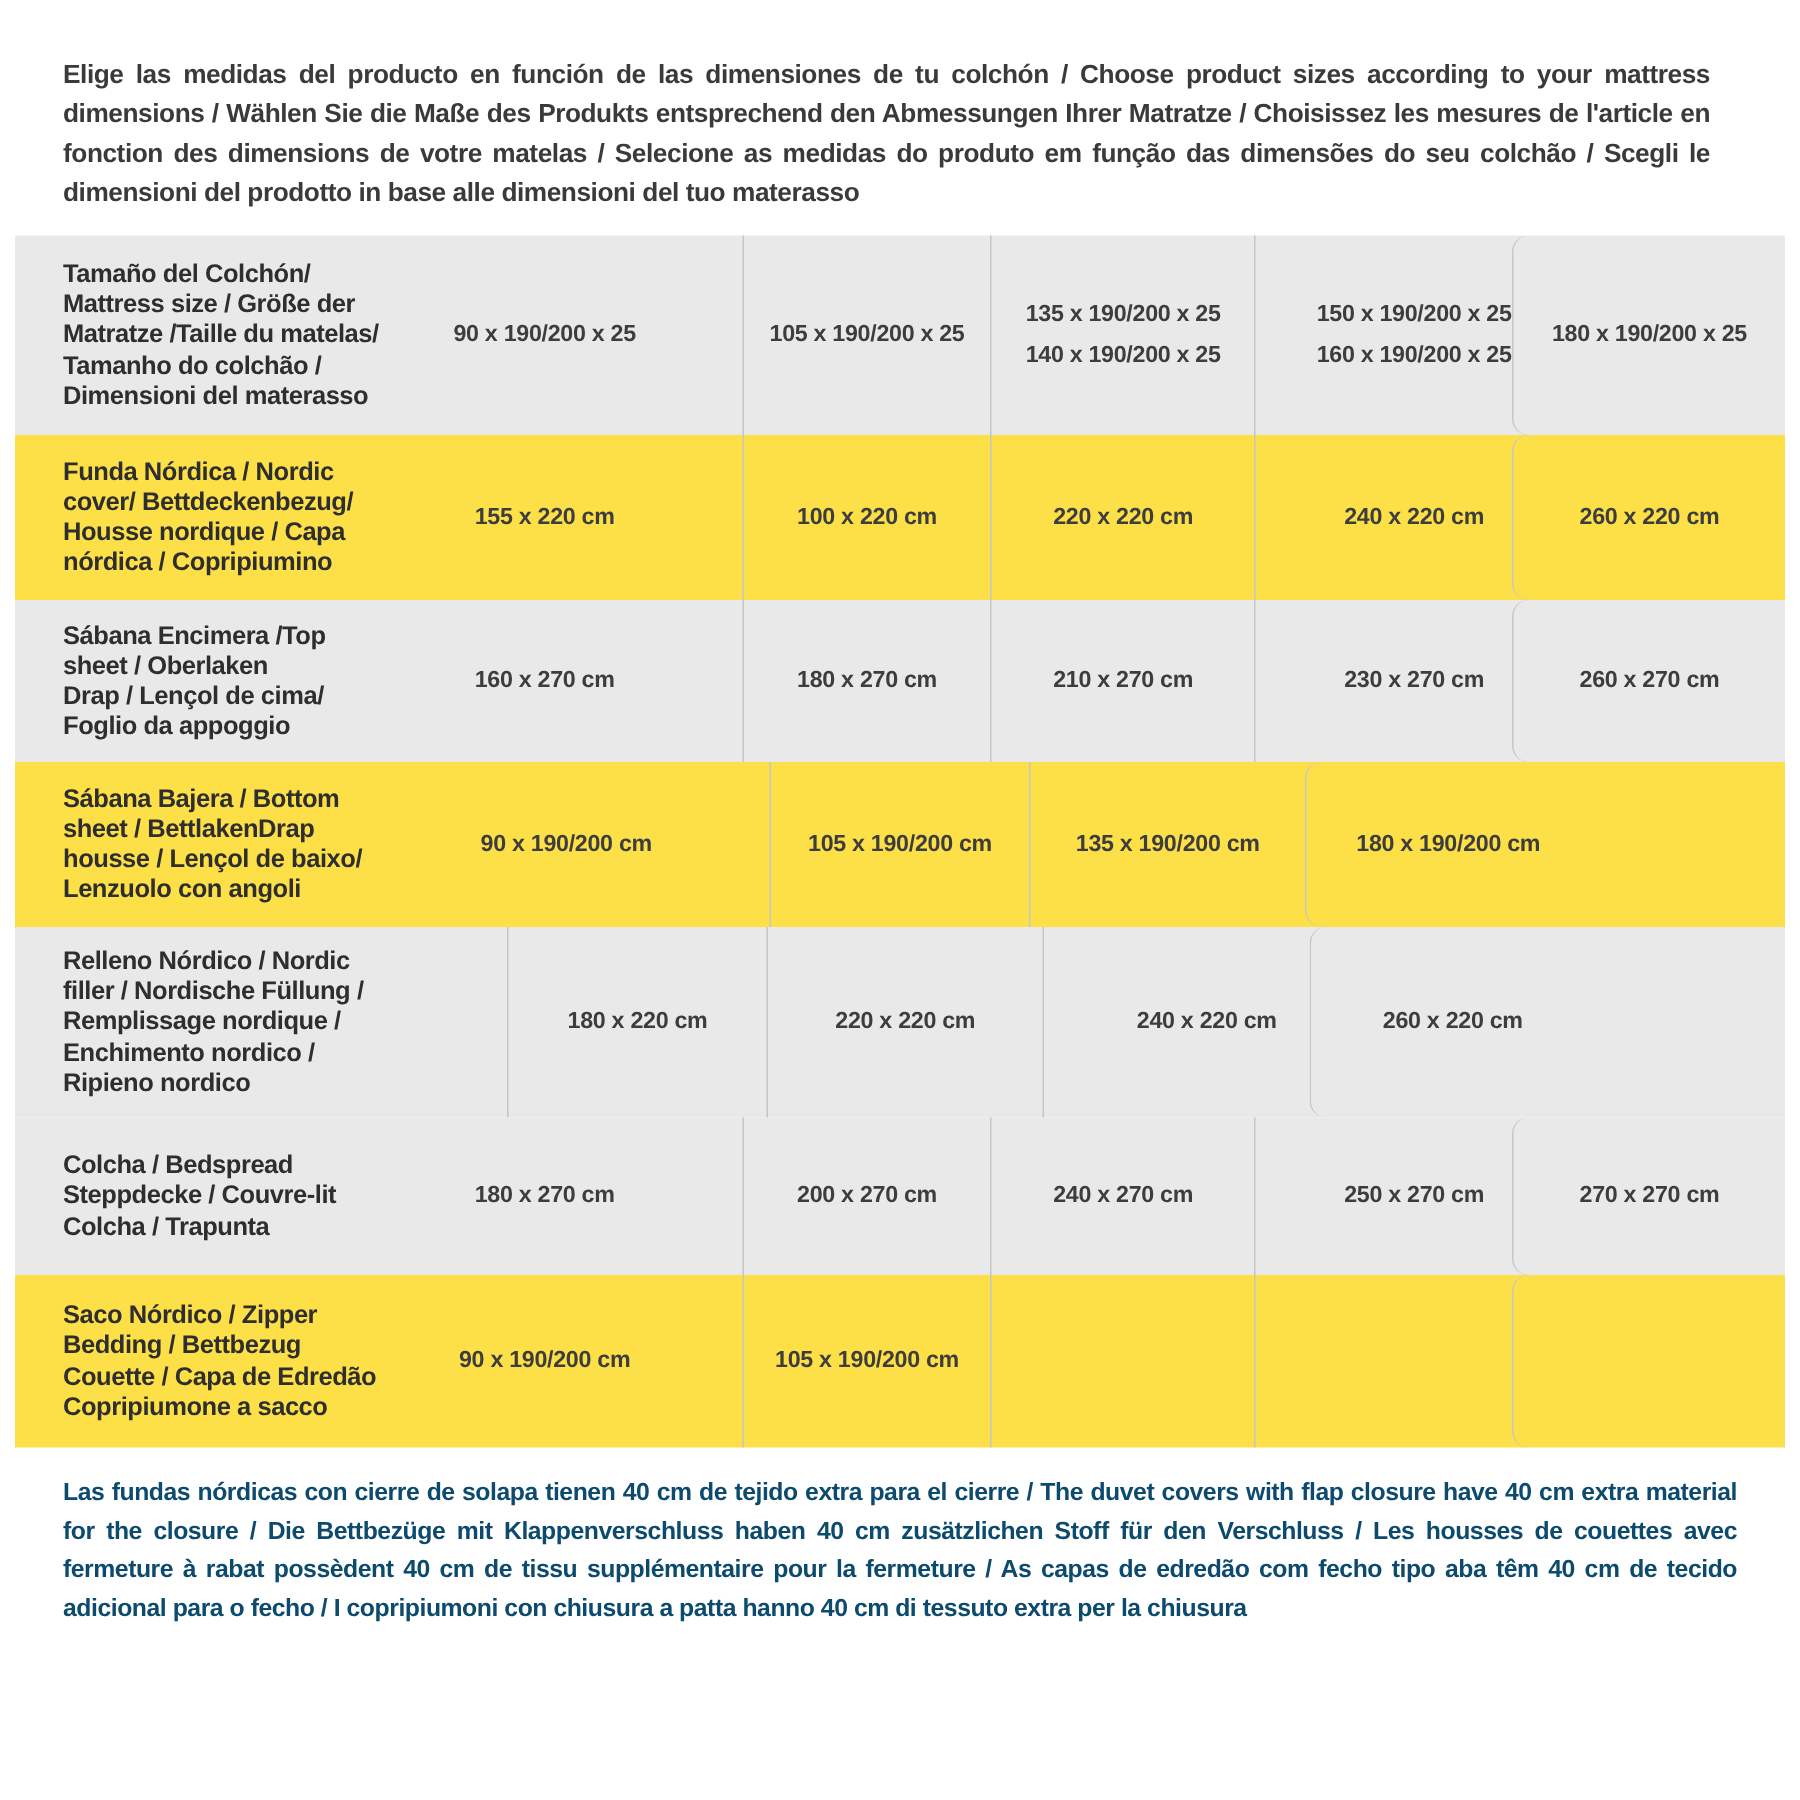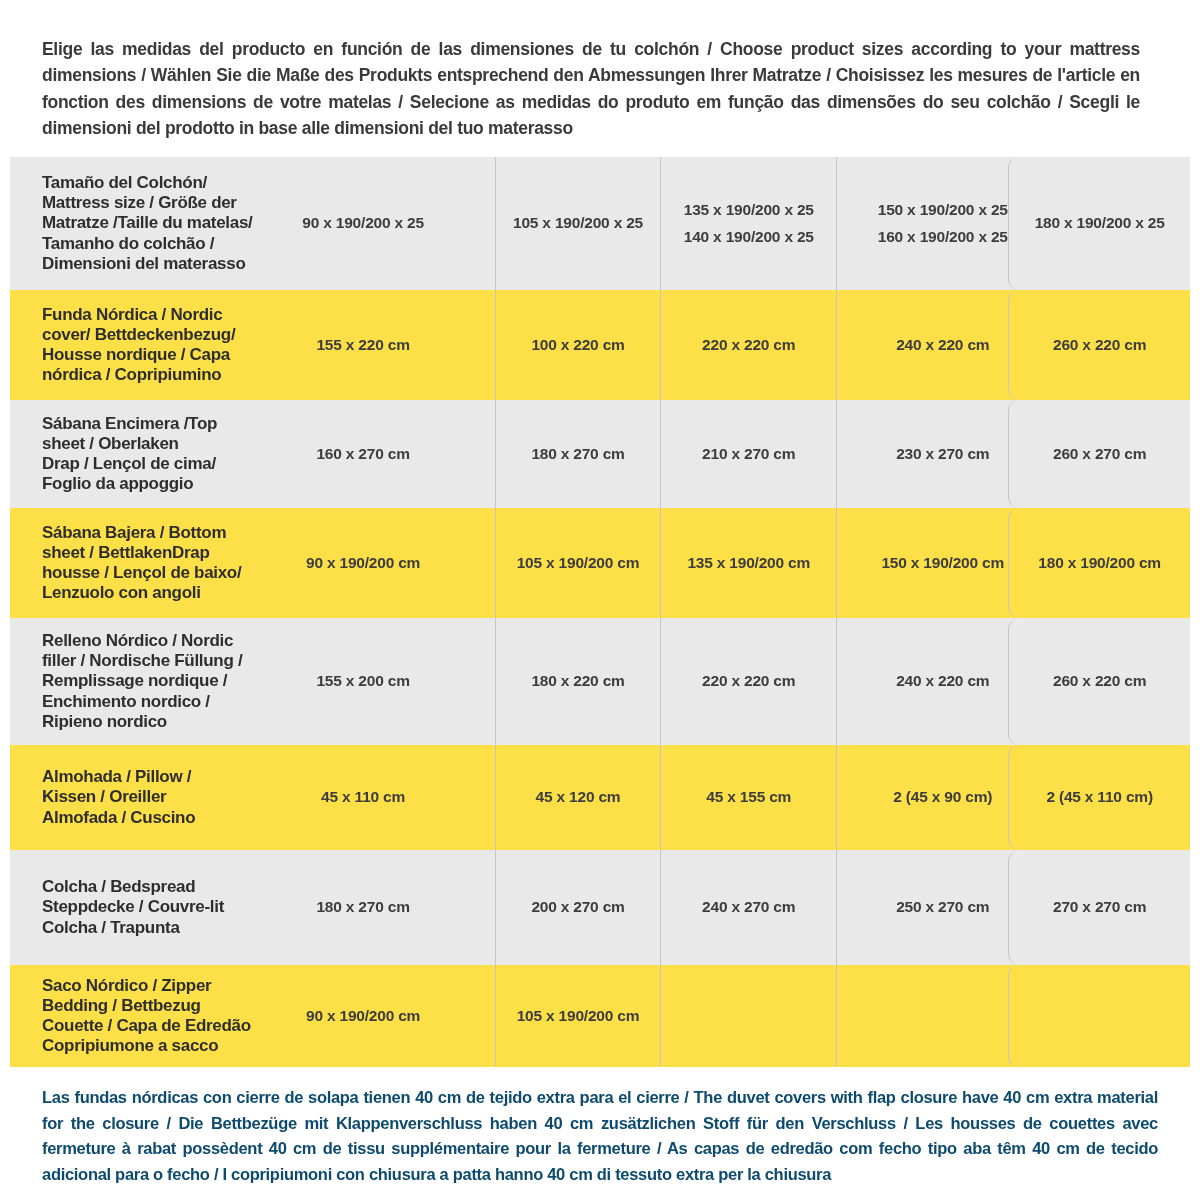--- a/index.html
+++ b/index.html
@@ -136,47 +136,35 @@
     </div>
 
     <div class="row white">
       <div class="cell label">Sábana Bajera / Bottom
 sheet / BettlakenDrap
 housse / Lençol de baixo/
 Lenzuolo con angoli</div>
       <div class="cell val c1">90 x 190/200 cm</div>
       <div class="cell val c2 sep">105 x 190/200 cm</div>
       <div class="cell val c3 sep">135 x 190/200 cm</div>
-      <div class="cell val c4 sep">150 x 190/200 cm</div>
       <div class="cell val c5 sep">180 x 190/200 cm</div>
     </div>
 
     <div class="row grey">
       <div class="cell label">Relleno Nórdico / Nordic
 filler / Nordische Füllung /
 Remplissage nordique /
 Enchimento nordico /
 Ripieno nordico</div>
-      <div class="cell val c1">155 x 200 cm</div>
       <div class="cell val c2 sep">180 x 220 cm</div>
       <div class="cell val c3 sep">220 x 220 cm</div>
       <div class="cell val c4 sep">240 x 220 cm</div>
       <div class="cell val c5 sep">260 x 220 cm</div>
     </div>
 
-    <div class="row white">
-      <div class="cell label">Almohada / Pillow /
-Kissen / Oreiller
-Almofada / Cuscino</div>
-      <div class="cell val c1">45 x 110 cm</div>
-      <div class="cell val c2 sep">45 x 120 cm</div>
-      <div class="cell val c3 sep">45 x 155 cm</div>
-      <div class="cell val c4 sep">2 (45 x 90 cm)</div>
-      <div class="cell val c5 sep">2 (45 x 110 cm)</div>
-    </div>
 
     <div class="row grey">
       <div class="cell label">Colcha / Bedspread
 Steppdecke / Couvre-lit
 Colcha / Trapunta</div>
       <div class="cell val c1">180 x 270 cm</div>
       <div class="cell val c2 sep">200 x 270 cm</div>
       <div class="cell val c3 sep">240 x 270 cm</div>
       <div class="cell val c4 sep">250 x 270 cm</div>
       <div class="cell val c5 sep">270 x 270 cm</div>

